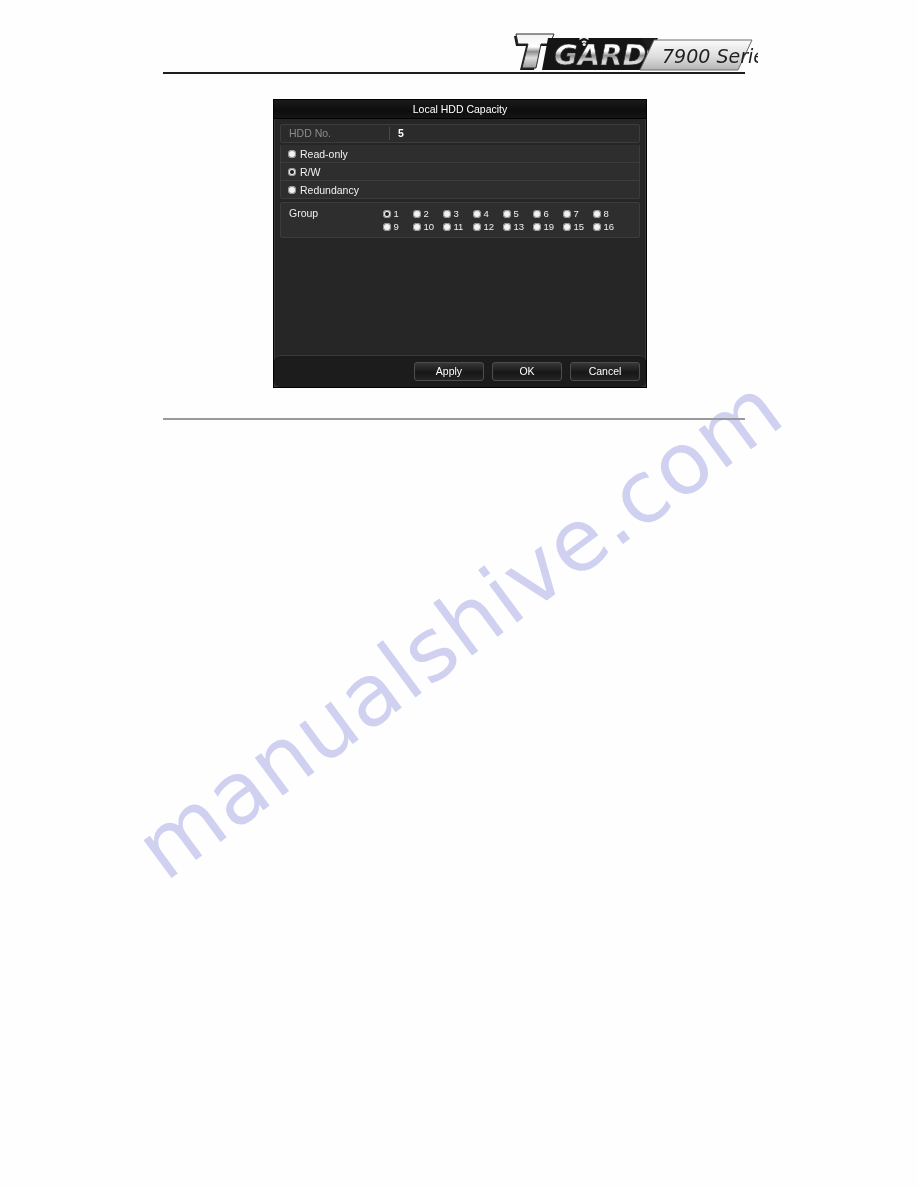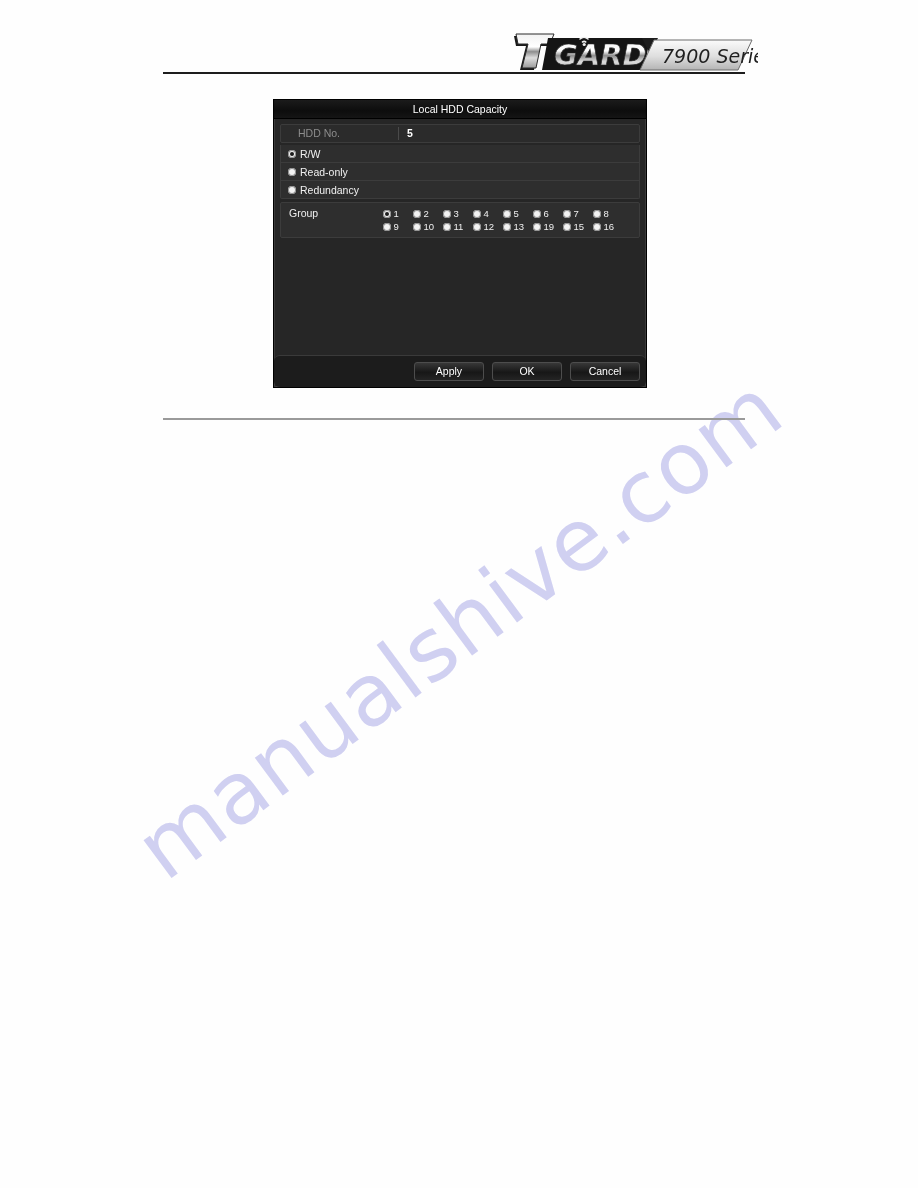--- a/index.html
+++ b/index.html
@@ -103,21 +103,20 @@
   .row {
     background: #2e2e2e;
     border: 1px solid #3c3c3c;
     border-radius: 2px;
     height: 17px;
     line-height: 17px;
     display: flex;
     align-items: flex-end;
     margin-bottom: 2px;
     position: relative;
-    padding-left: 9px;
   }
   .row.disabled { background: #2b2b2b; }
   .lbl {
     width: 108px;
     padding-left: 8px;
     box-sizing: border-box;
     color: #e6e6e6;
     font-size: 10.5px;
     white-space: nowrap;
   }
@@ -298,27 +297,27 @@
 
       <div class="row disabled">
         <span class="lbl dim">HDD No.</span>
         <span class="divider"></span>
         <span class="val">5</span>
       </div>
 
       <div class="prop-block">
 
         <div class="prop-item">
+          <span class="radio"></span>
+          <span class="prop-text">Read-only</span>
+        </div>
+
+        <div class="prop-item">
           <span class="radio on"></span>
           <span class="prop-text">R/W</span>
-        </div>
-
-        <div class="prop-item">
-          <span class="radio"></span>
-          <span class="prop-text">Read-only</span>
         </div>
 
         <div class="prop-item">
           <span class="radio"></span>
           <span class="prop-text">Redundancy</span>
         </div>
       </div>
 
       <div class="group-block">
         <div class="group-label">Group</div>

